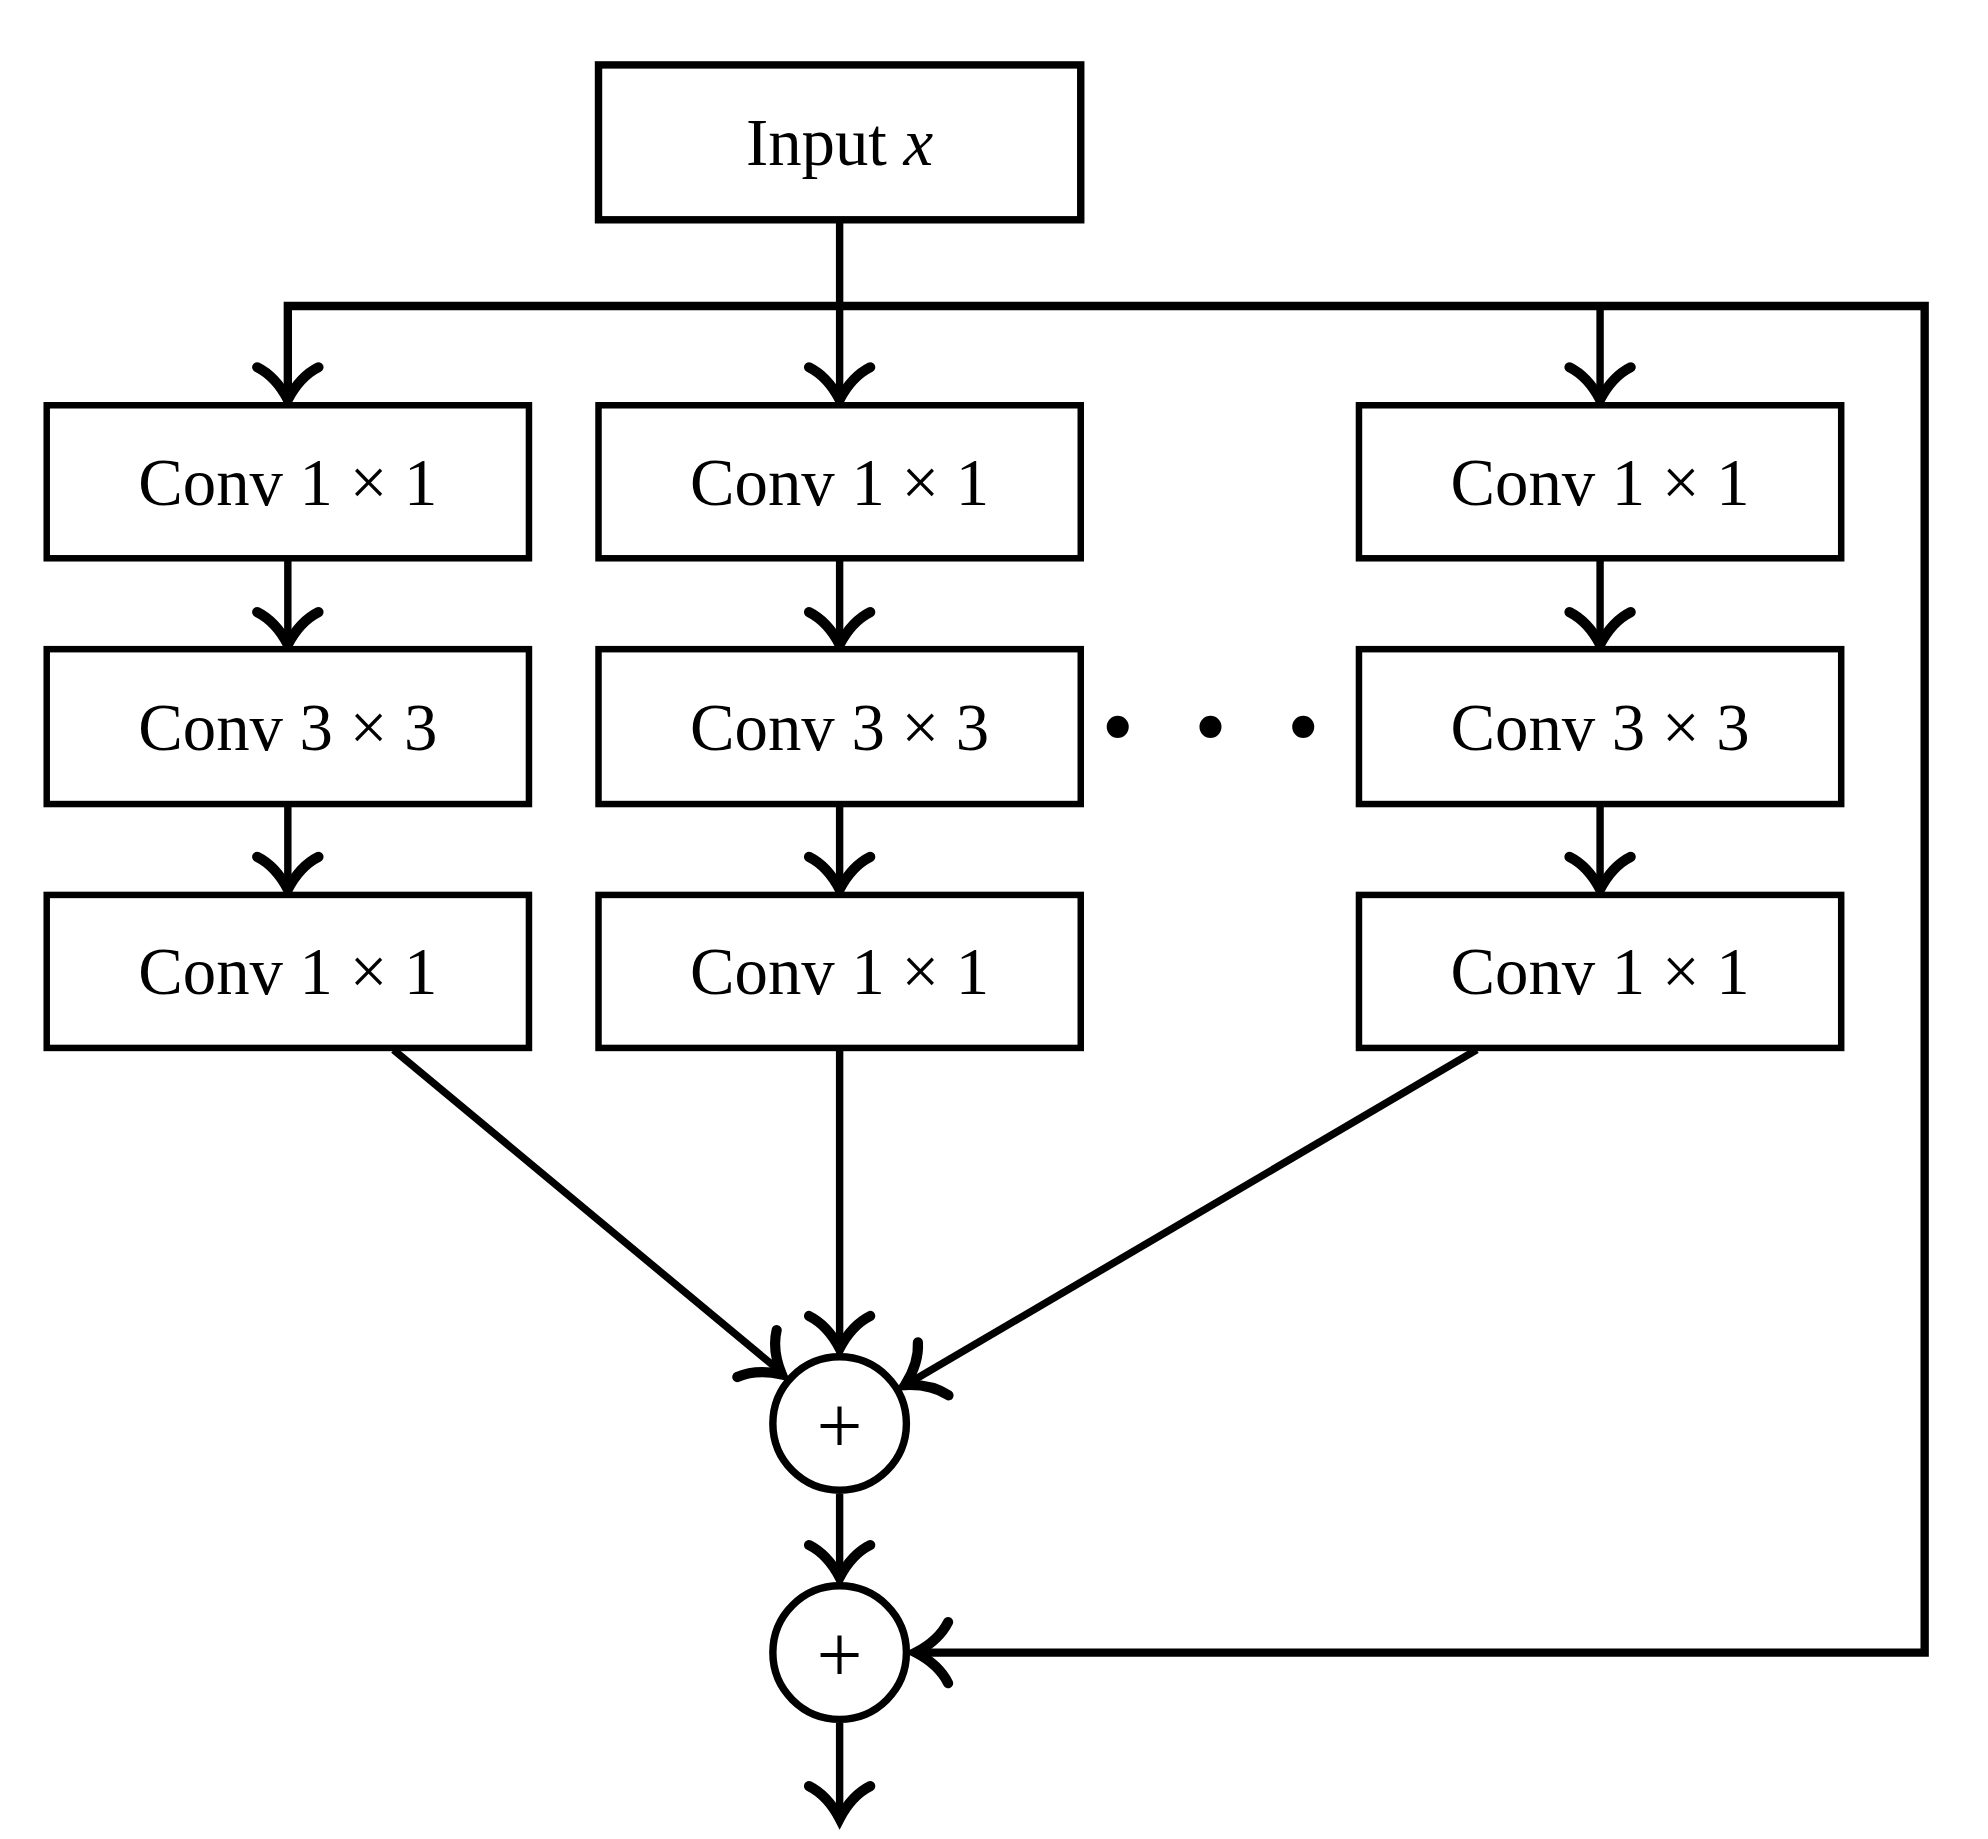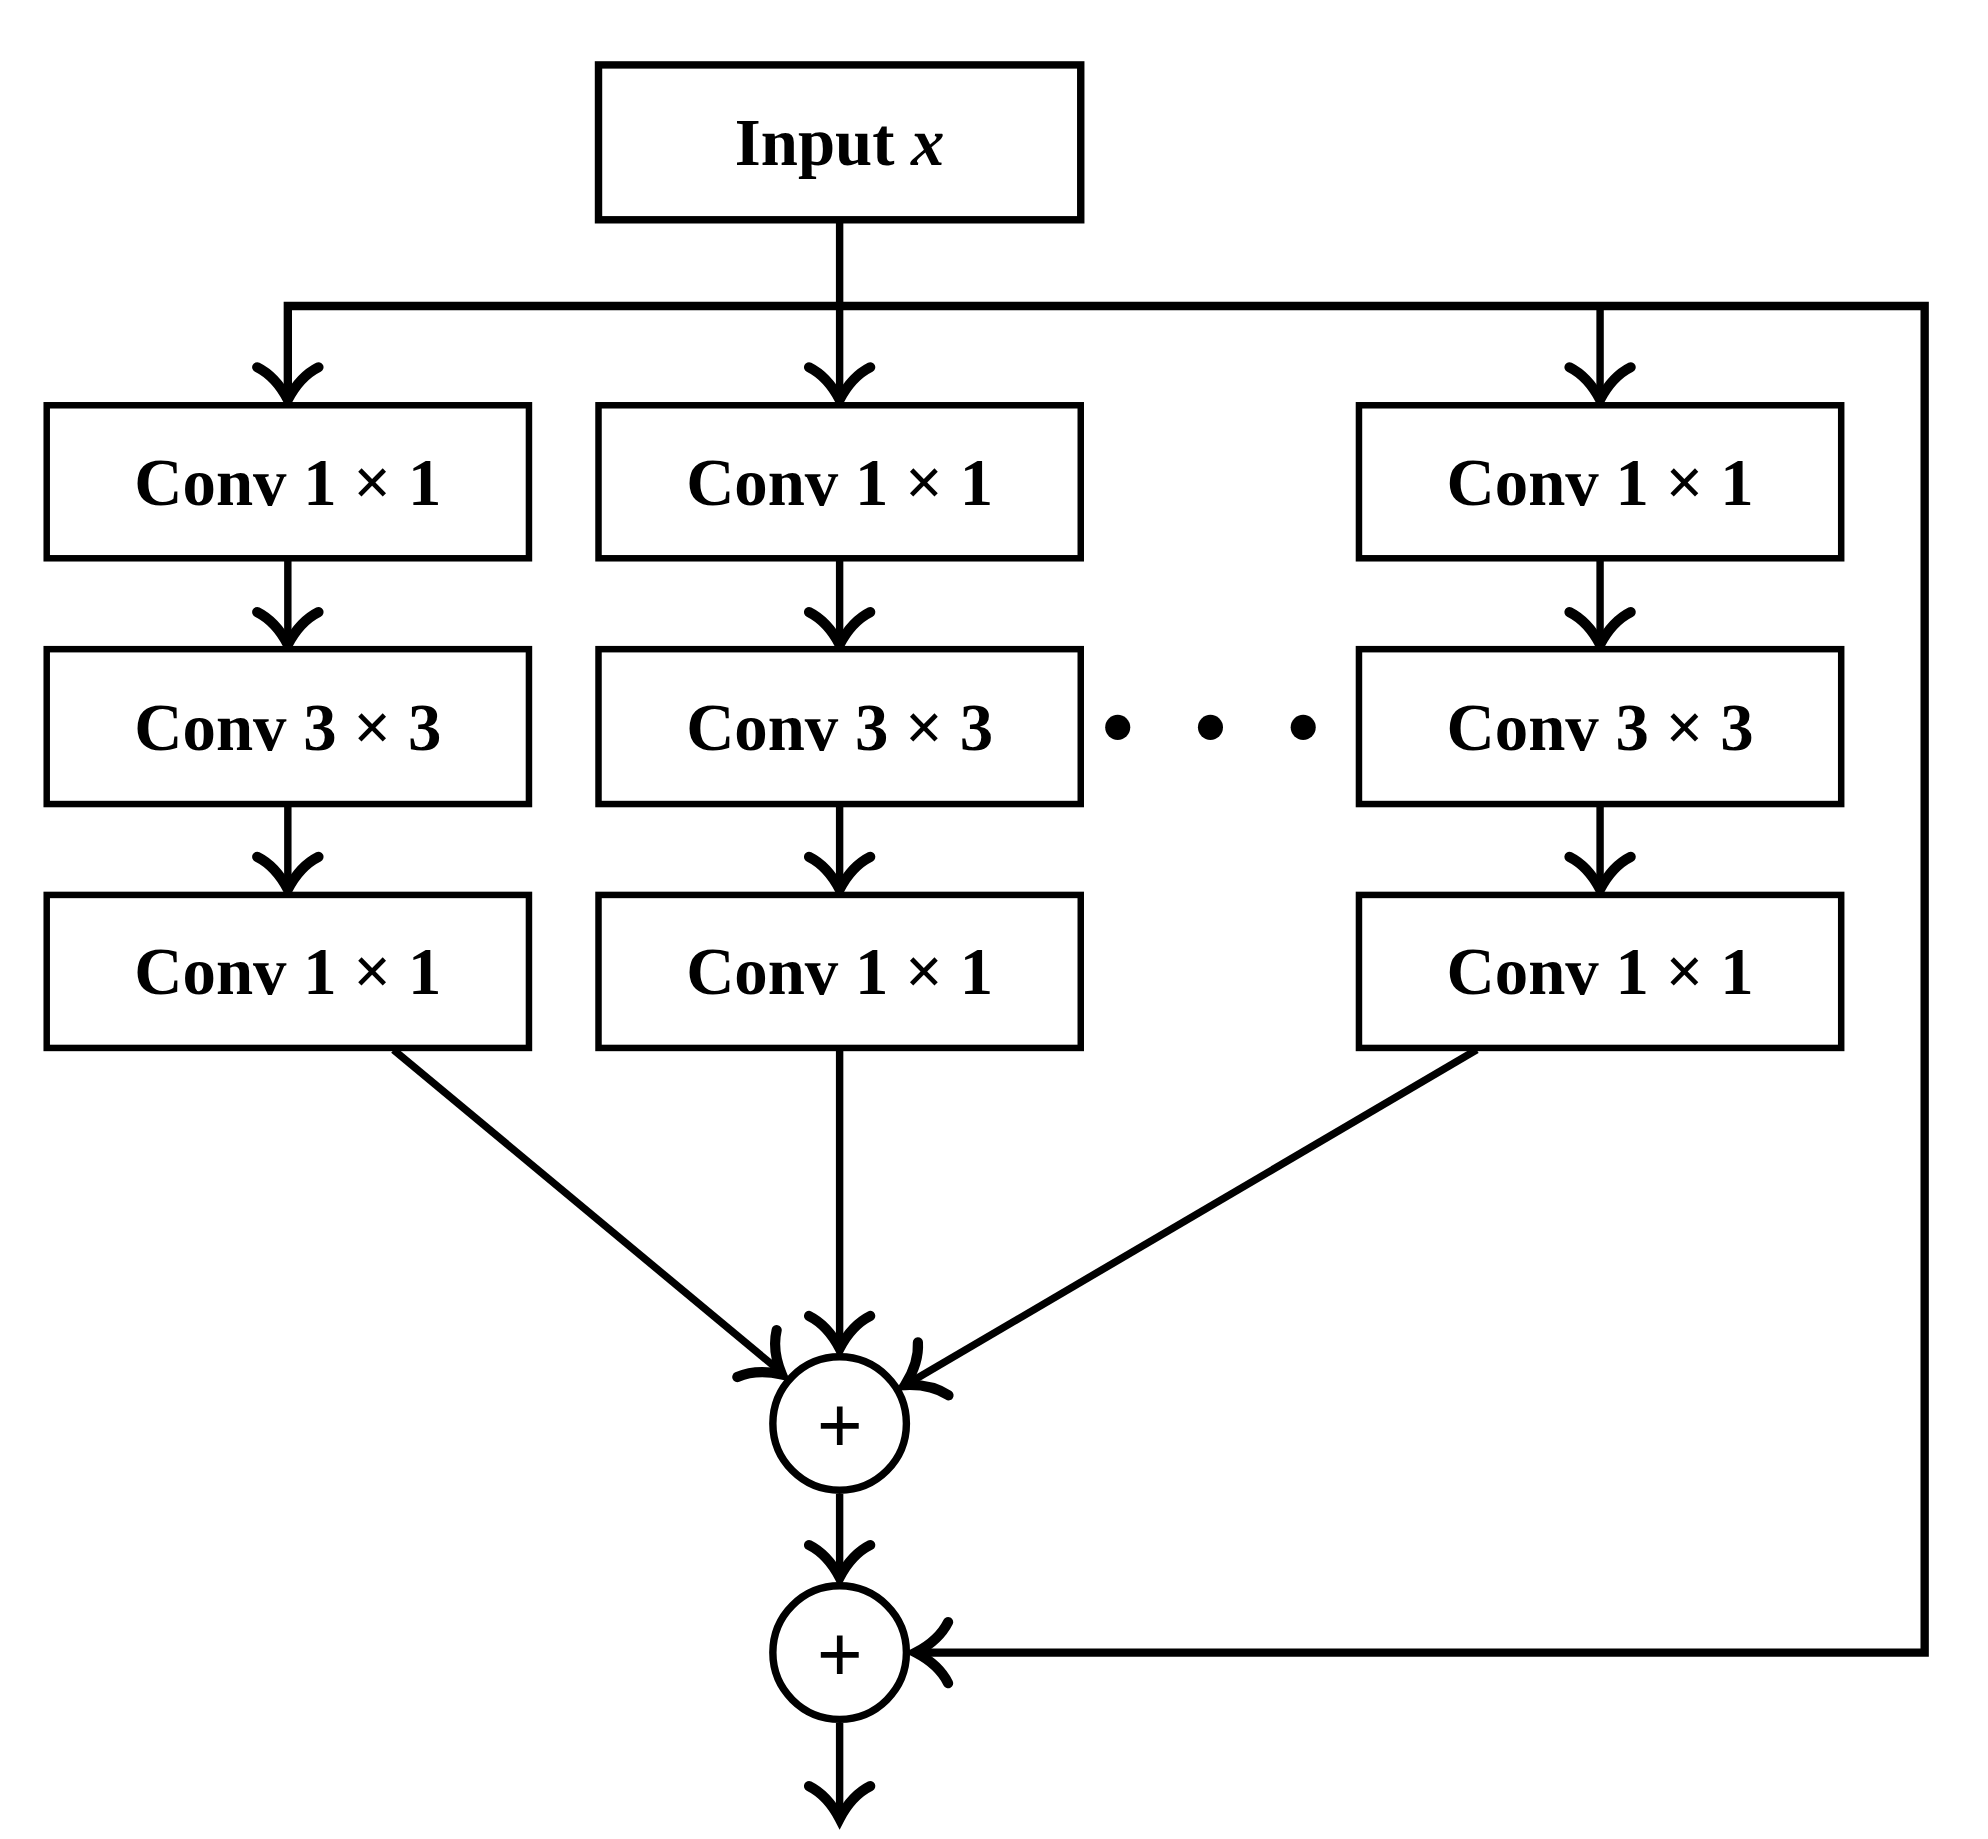--- a/index.html
+++ b/index.html
@@ -1,20 +1,19 @@
 <!DOCTYPE html>
 <html style="font-size:15px"><head>
 <meta charset="utf-8">
 <style>
   html, body { margin: 0; padding: 0; background: #ffffff; }
   .canvas {
     width: 1989px; height: 1839px; position: relative;
     background: #ffffff;
     font-family: "Liberation Serif", serif;
-    font-weight: bold;
   }
   svg { display: block; }
   .wire   { stroke: #000; stroke-width: 8; fill: none; }
   .buswire{ stroke: #000; stroke-width: 9; fill: none; }
   .boxrect{ fill: #fff; stroke: #000; stroke-width: 7; }
   .inrect { fill: #fff; stroke: #000; stroke-width: 8; }
   .node   { fill: #fff; stroke: #000; stroke-width: 8; }
   .head   { stroke: #000; stroke-width: 11; fill: none;
             stroke-linecap: round; }
   .lbl    { font-size: 72px; fill: #000; text-anchor: middle; }

